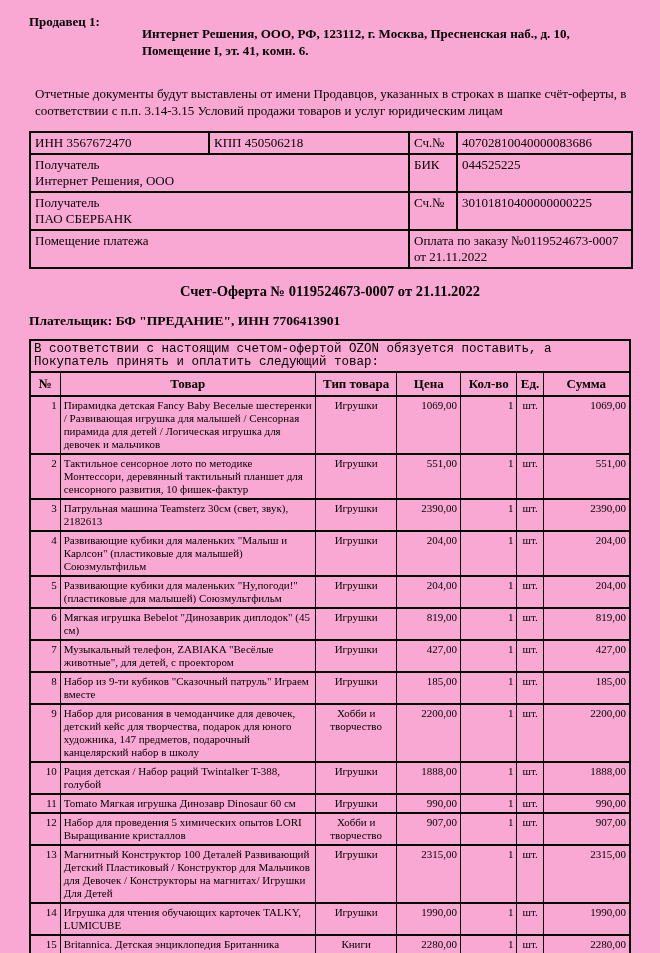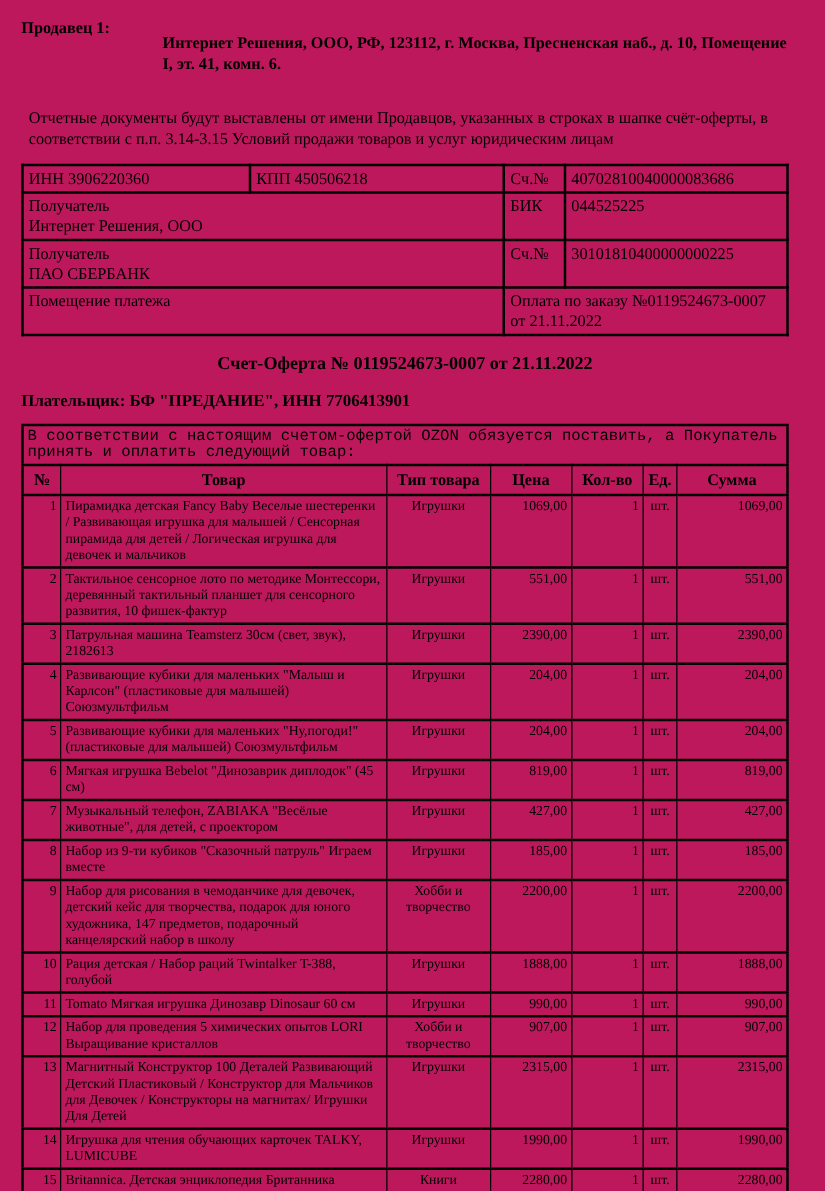--- a/index.html
+++ b/index.html
@@ -1,23 +1,23 @@
 <!DOCTYPE html>
 <html><head>
 <meta charset="utf-8">
 <style>
   html, body { margin: 0; padding: 0; background: #ffffff; }
   .page {
     width: 660px;
     height: 953px;
-    background: #be185d;
+    background: #f9a8d4;
     color: #000000;
     font-family: "Liberation Serif", serif;
     box-sizing: border-box;
-    padding: 13px 29px 0 17px;
+    padding: 13px 29px 0 29px;
     overflow: hidden;
   }
   .seller-block {
     display: flex;
     font-weight: bold;
     font-size: 13px;
     line-height: 17px;
   }
   .seller-label { width: 113px; flex-shrink: 0; }
   .seller-address { flex: 1; margin-top: 12px; }
@@ -101,21 +101,21 @@
 
   <table class="bank-table">
     <colgroup>
       <col style="width:179px">
         <col style="width:200px">
         <col style="width:48px">
         <col style="width:175px">
     </colgroup>
     <tbody>
         <tr>
-      <td>ИНН 3906220360</td>
+      <td>ИНН 3567672470</td>
       <td>КПП 450506218</td>
       <td>Сч.№</td>
       <td>40702810040000083686</td>
     </tr>
     <tr>
       <td colspan="2">
         <span class="cell-line">Получатель</span>
         <span class="cell-line">Интернет Решения, ООО</span>
       </td>
       <td>БИК</td>

